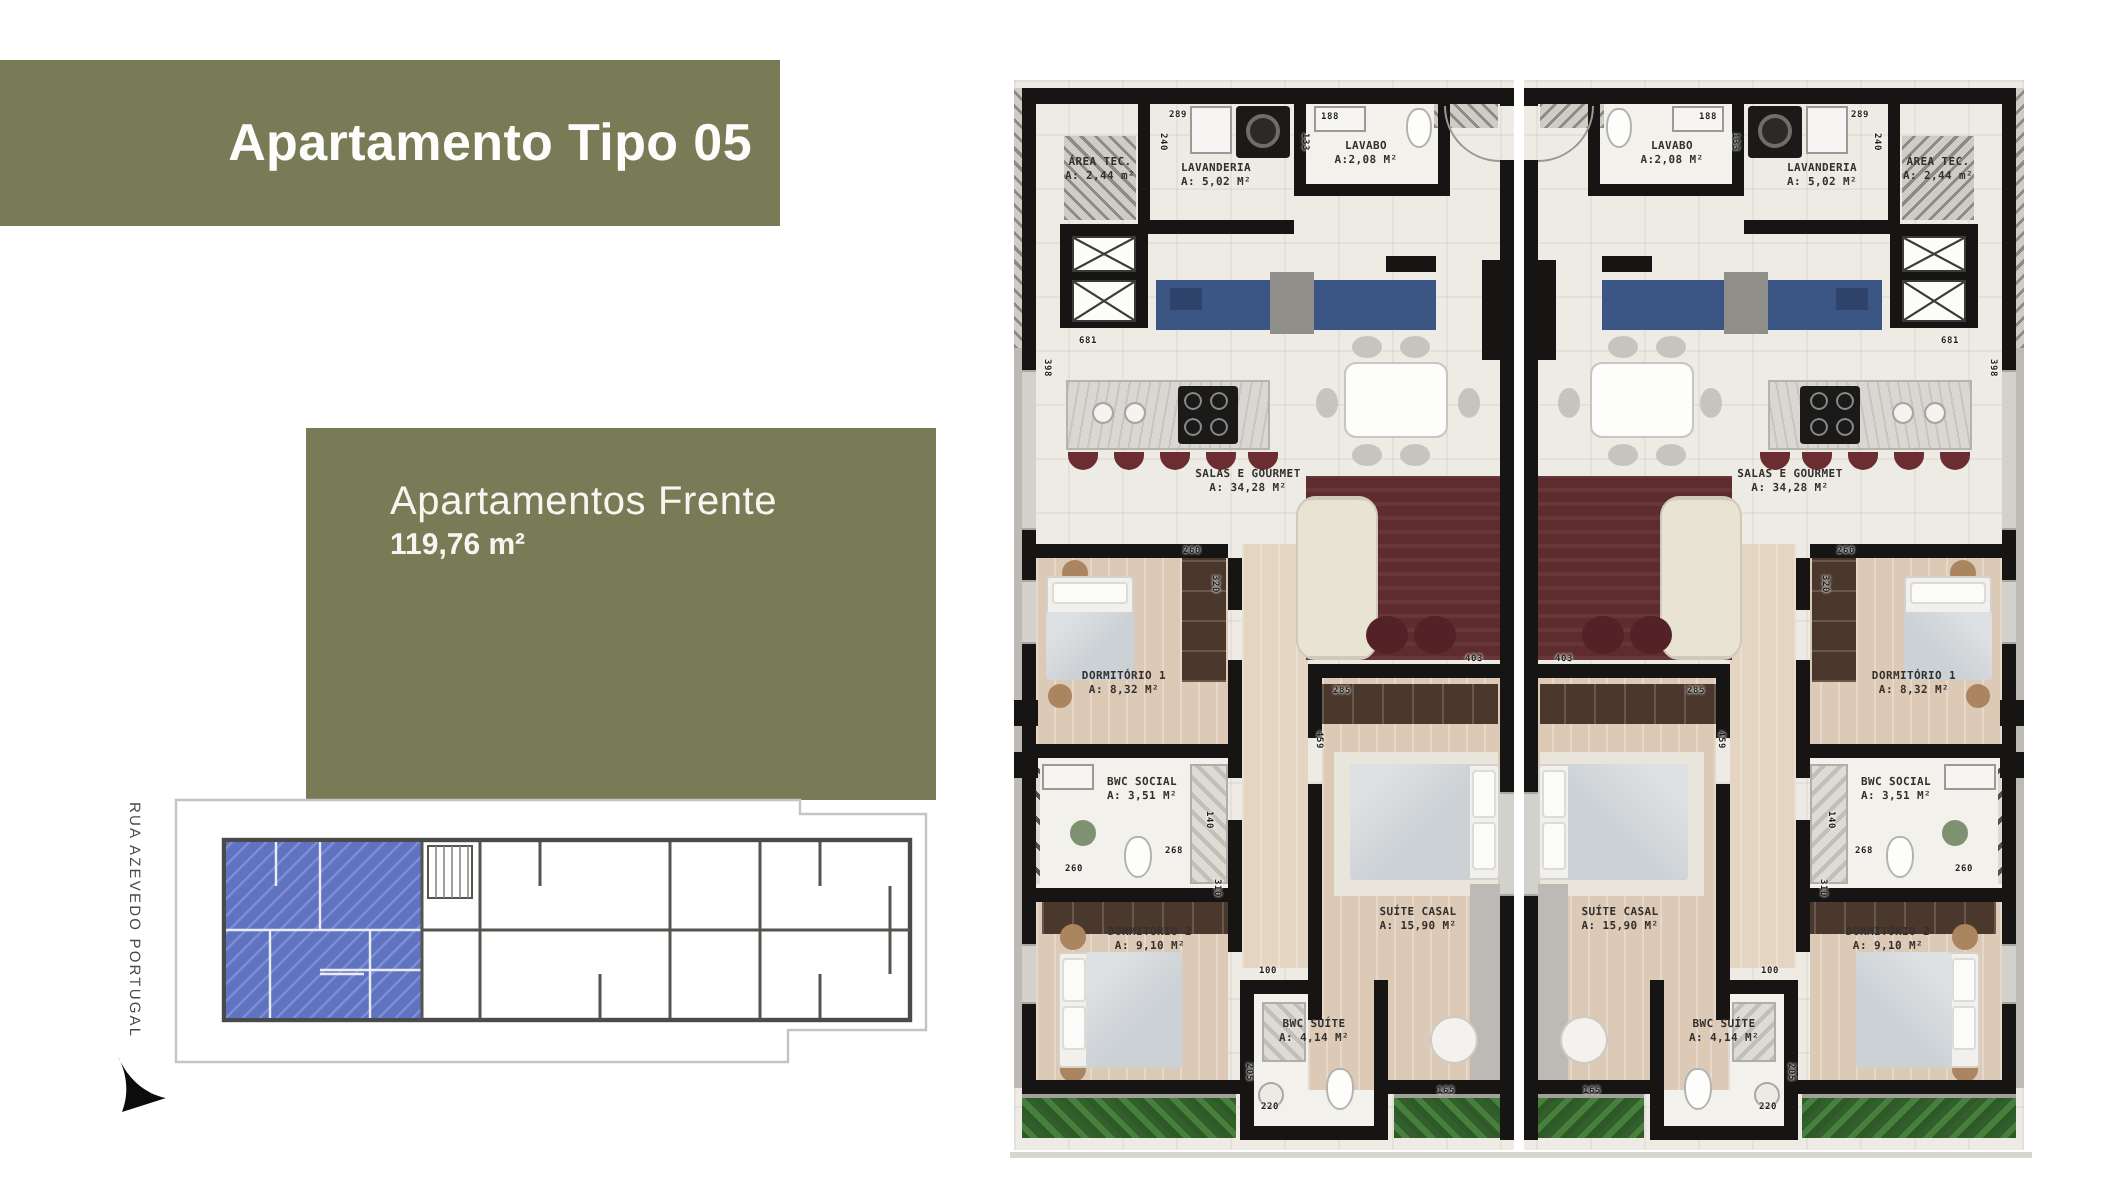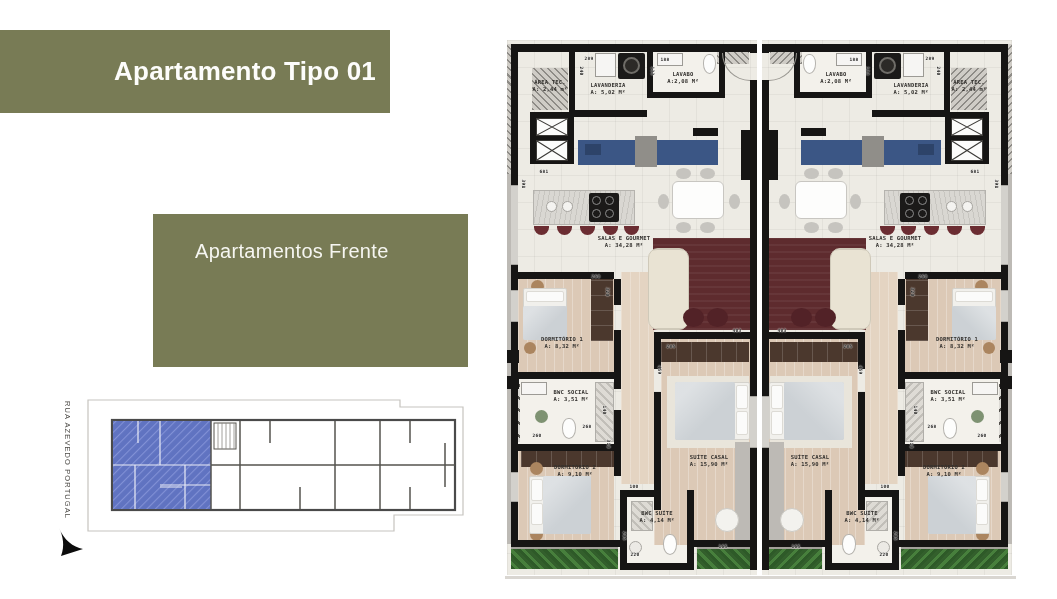--- a/index.html
+++ b/index.html
@@ -3,21 +3,21 @@
 <meta charset="utf-8">
 <style>
   html,body{margin:0;padding:0}
   body{width:1057px;height:599px;position:relative;background:#fff;overflow:hidden;
        font-family:"Liberation Sans",sans-serif}
   
   .banner{position:absolute;left:0;top:30px;width:390px;height:83px;background:#787b55;
           display:flex;align-items:center;justify-content:flex-end;padding-right:14px;box-sizing:border-box}
   .banner h1{margin:0;color:#fdfdfb;font-size:26px;font-weight:700;letter-spacing:.2px}
   
-  .info{position:absolute;left:153px;top:214px;width:315px;height:153px;background:#787b55;
+  .info{position:absolute;left:153px;top:214px;width:315px;height:186px;background:#787b55;
         box-sizing:border-box;padding:26px 20px 0 42px;color:#f6f6f1}
   .info .sub{font-size:20px;font-weight:400;letter-spacing:.3px;margin:0 0 1px 0}
   .info .ttl{font-size:25px;font-weight:700;margin:0 0 13px 0;letter-spacing:.2px}
   .info .ar{font-size:15px;font-weight:700;margin:0 0 11px 0}
   .info .ds{font-size:17px;font-weight:700;margin:0}
   
   .site{position:absolute;left:50px;top:393px;width:430px;height:175px}
   .street{position:absolute;left:63px;top:401px;height:125px;writing-mode:vertical-rl;
           text-orientation:sideways;font-size:7.5px;letter-spacing:1.1px;color:#4c4a46;white-space:nowrap}
   .north{position:absolute;left:56px;top:527px;width:30px;height:32px}
@@ -73,25 +73,26 @@
   .rlabel span{display:block}
   .dlabel{position:absolute;transform:translate(-50%,-50%);font:700 4.5px "DejaVu Sans Mono",monospace;
           color:#1f1e1c;letter-spacing:.3px;text-shadow:0 0 1.5px rgba(255,255,255,.95),0 0 1.5px rgba(255,255,255,.95)}
   .dlabel.v{writing-mode:vertical-rl}
   .ground{position:absolute;left:505px;top:576px;width:511px;height:3px;background:#d9d6d1}
 </style>
 </head>
 <body>
 
 <div class="banner">
-  <h1>Apartamento Tipo 01</h1>
+  <h1>Apartamento Tipo 05</h1>
 </div>
 
 <div class="info">
   <p class="sub">Apartamentos Frente</p>
+  <p class="ar">119,76 m²</p>
 </div>
 
 <div class="street">RUA AZEVEDO PORTUGAL</div>
 <svg class="site" viewBox="0 0 430 175">
   <defs>
     <pattern id="hb" width="6" height="6" patternUnits="userSpaceOnUse" patternTransform="rotate(45)">
       <rect width="6" height="6" fill="#6073c1"></rect>
       <line x1="0" y1="0" x2="0" y2="6" stroke="#8291d6" stroke-width="2.2"></line>
     </pattern>
   </defs>

